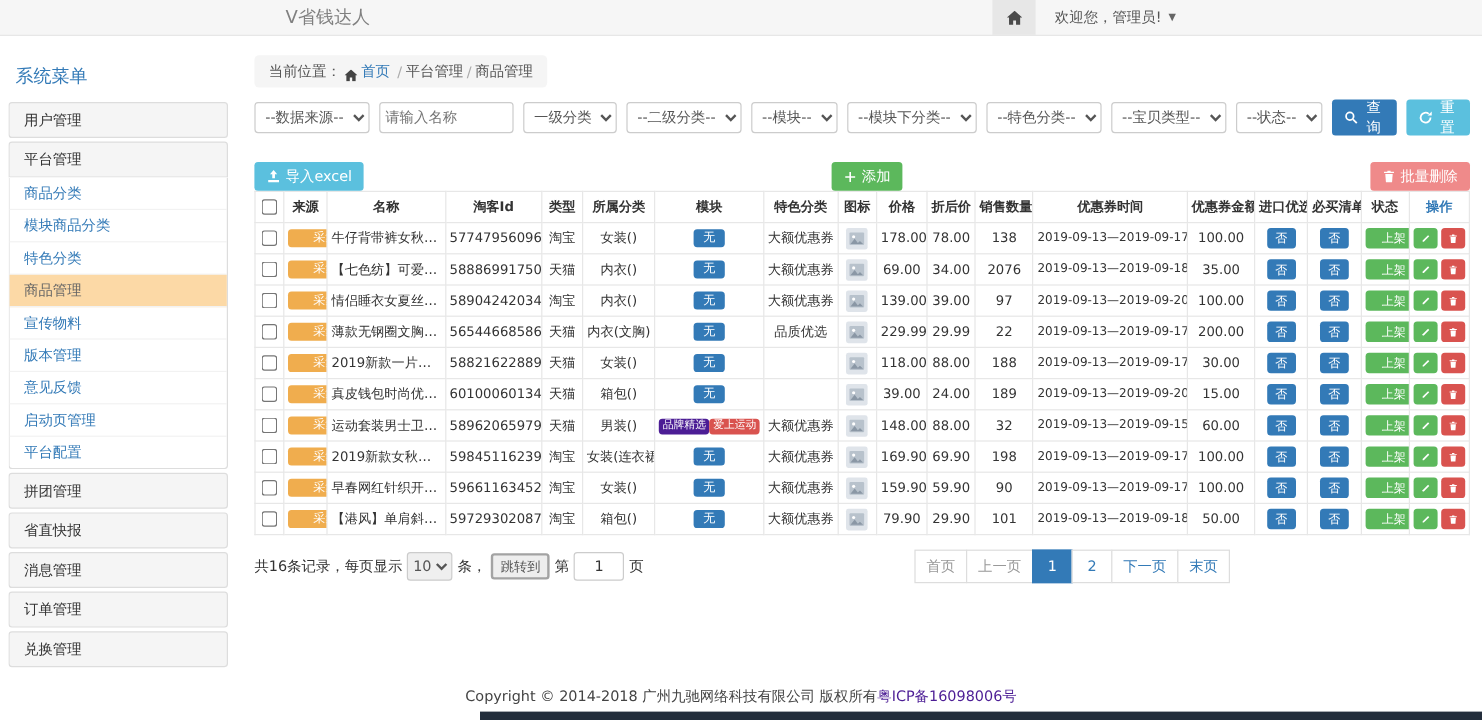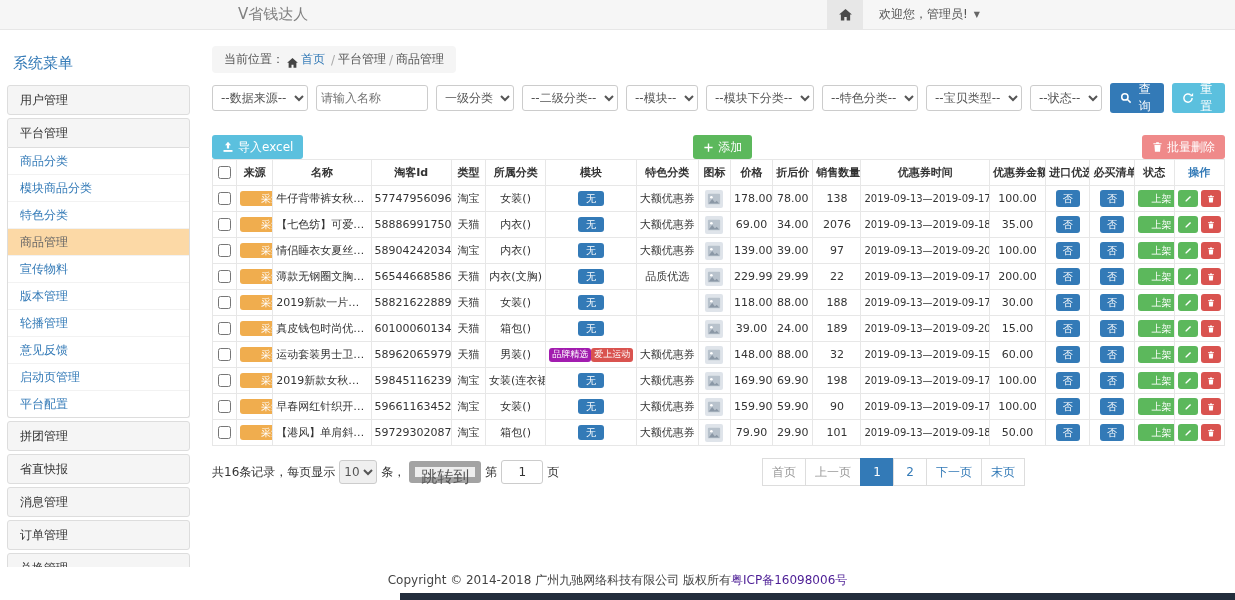--- a/index.html
+++ b/index.html
@@ -61,22 +61,22 @@
   .sbtn-no{background:#337ab7;width:24px;height:17px}
   .sbtn-status{background:#5cb85c;width:48px;height:17px}
   .sbtn-edit{background:#5cb85c;width:20px;height:17px;margin-right:3px}
   .sbtn-del{background:#d9534f;width:20px;height:17px}
   .thumb{display:inline-flex;align-items:center;justify-content:center;width:18px;height:18px;
          border-radius:2px;background:#dfe4ea;vertical-align:middle;overflow:hidden}
   
   .pager-row{display:flex;align-items:center;margin-top:12px}
   .pager-left{display:flex;align-items:center;gap:4px;color:#333}
   .pp-select{height:24px;border:1px solid #ccc;border-radius:3px;font-family:inherit;font-size:12px;color:#555}
-  .jump-btn{background:#eee;border:6px solid #a3a3a3;border-radius:3px;height:22px;padding:0 6px;color:#555;
-            font-family:inherit;font-size:16px;cursor:pointer}
+  .jump-btn{background:#eee;border:2px solid #a3a3a3;border-radius:3px;height:22px;padding:0 6px;color:#555;
+            font-family:inherit;font-size:11px;cursor:pointer}
   .jump-input{width:36px;height:20px;border:1px solid #ccc;border-radius:3px;text-align:center;
               font-family:inherit;font-size:12px;color:#333}
   .pager-links{margin-left:auto;margin-right:200px;display:flex}
   .page-link{min-width:14px;height:26px;padding:0 9px;border:1px solid #ddd;background:#fff;
              display:inline-flex;align-items:center;justify-content:center;color:#337ab7;
              margin-left:-1px;cursor:pointer;font-size:12px}
   .page-link.disabled{color:#999}
   .page-link.active{background:#337ab7;border-color:#337ab7;color:#fff}
   
   .footer{position:absolute;left:0;right:0;bottom:7px;height:26px;background:#fff;
@@ -108,21 +108,20 @@
   <div>
       <div class="menu-group">用户管理</div>
       <div class="menu-group expanded">平台管理</div>
       <div class="submenu">
         <div class="submenu-item">商品分类</div>
         <div class="submenu-item">模块商品分类</div>
         <div class="submenu-item">特色分类</div>
         <div class="submenu-item active">商品管理</div>
         <div class="submenu-item">宣传物料</div>
         <div class="submenu-item">版本管理</div>
-        <div class="submenu-item">轮播管理</div>
         <div class="submenu-item">意见反馈</div>
         <div class="submenu-item">启动页管理</div>
         <div class="submenu-item">平台配置</div>
       </div>
       <div class="menu-group">拼团管理</div>
       <div class="menu-group">省直快报</div>
       <div class="menu-group">消息管理</div>
       <div class="menu-group">订单管理</div>
       <div class="menu-group">兑换管理</div>
     </div>
@@ -451,21 +450,21 @@
               </svg>
             </button></td>
   </tr>
         <tr>
     <td><input type="checkbox" style=""></td>
     <td><span class="badge badge-orange">采集</span></td>
     <td class="name-cell">运动套装男士卫衣初秋...</td>
     <td>589620659791</td>
     <td>天猫</td>
     <td>男装()</td>
-    <td><span class="badge badge-sm" style="background:#a21caf">品牌精选</span><span class="badge badge-sm" style="background:#d9534f">爱上运动</span></td>
+    <td><span class="badge badge-sm" style="background:#4c1d95">品牌精选</span><span class="badge badge-sm" style="background:#d9534f">爱上运动</span></td>
     <td>大额优惠券</td>
     <td><span class="thumb">
               <svg width="14" height="14" viewBox="0 0 16 16">
                 <rect x="1" y="2" width="14" height="12" rx="1" fill="#b8c2cc"></rect>
                 <circle cx="5" cy="6" r="1.5" fill="#fff"></circle>
                 <path d="M2 13l4-5 3 4 2-2 3 3z" fill="#8a97a5"></path>
               </svg>
             </span></td>
     <td>148.00</td>
     <td>88.00</td>

